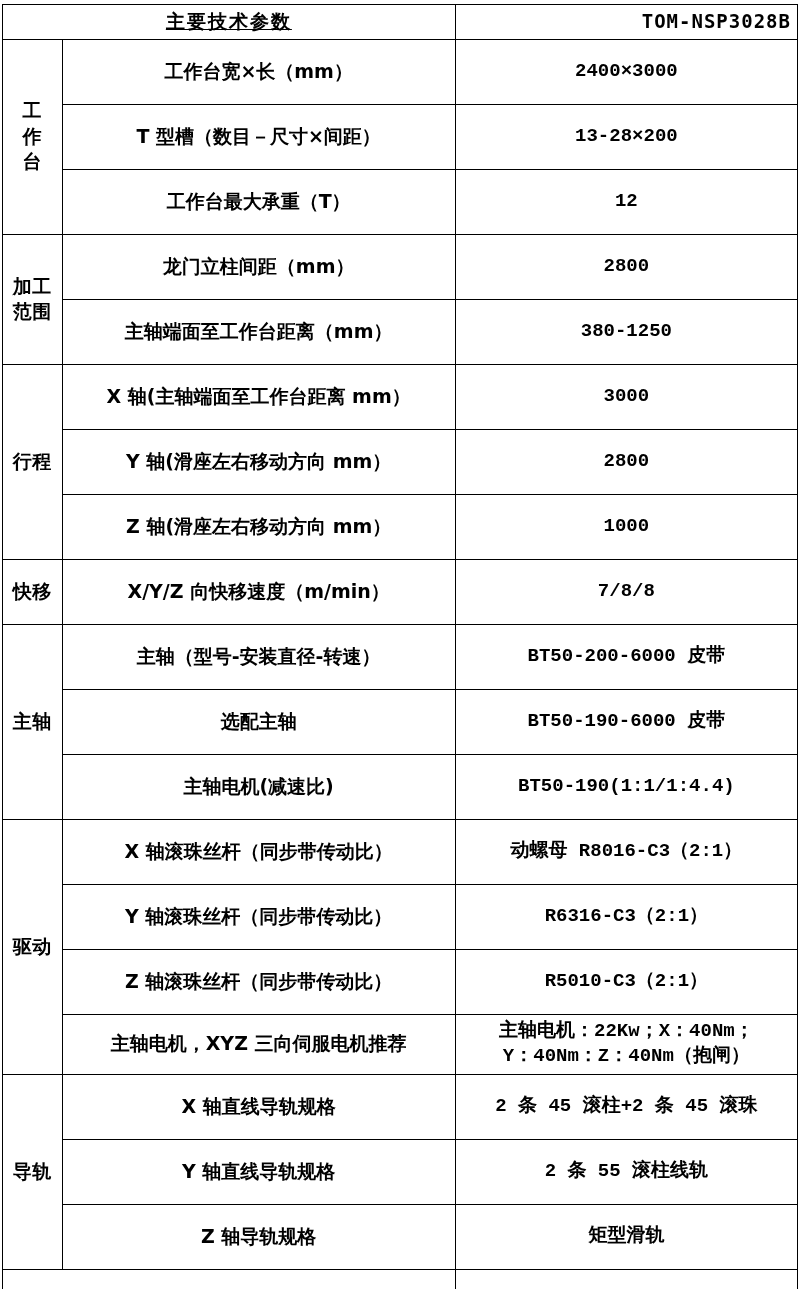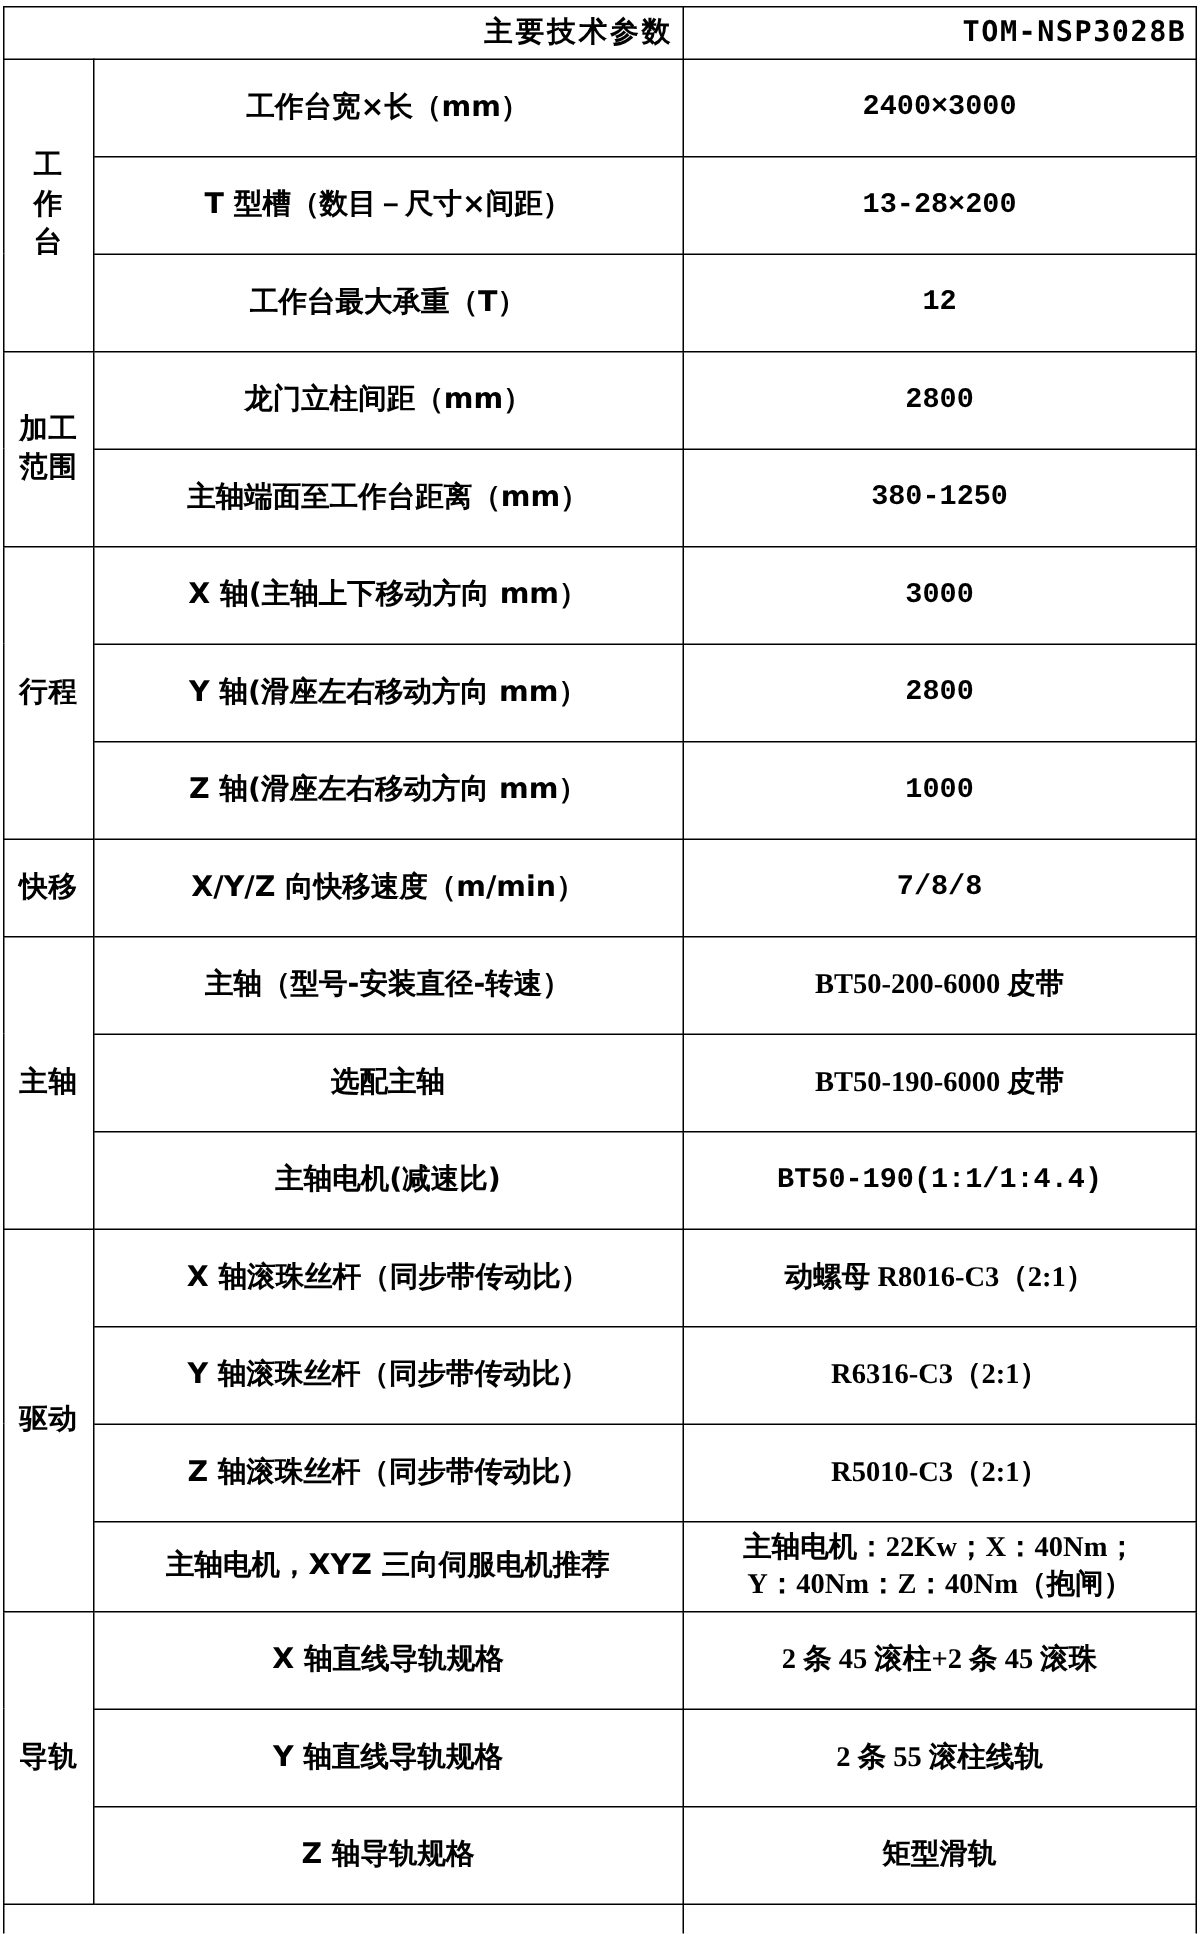--- a/index.html
+++ b/index.html
@@ -41,27 +41,28 @@
     padding-left: 12px;
   }
   .value-cell {
     width: 322px;
     text-align: center;
     font-family: Liberation Mono, monospace;
     font-weight: bold;
     font-size: 18px;
   }
   .value-cell.cjk {
-    font-family: Liberation Serif, serif;
+    font-family: Liberation Mono, monospace;
     margin-left: 25px;
   }
   .head-title {
-    text-align: right;
+    text-align: center;
     font-size: 21px;
     letter-spacing: 2px;
+    text-decoration: underline;
   }
   .head-model {
     text-align: right;
     font-family: "DejaVu Sans Mono", "Liberation Mono", monospace;
     font-size: 20px;
     letter-spacing: 1px;
   }
   .tall {
     height: 56px;
   }
@@ -113,21 +114,21 @@
     </tr>
     <tr>
       <td class="label-cell tall">主轴端面至工作台距离（mm）</td>
       <td class="value-cell">380-1250</td>
     </tr>
 
     <tr>
       <td class="group-cell" rowspan="3">
         <span>行程</span>
       </td>
-      <td class="label-cell tall">X 轴(主轴上下移动方向 mm）</td>
+      <td class="label-cell tall">X 轴(主轴端面至工作台距离 mm）</td>
       <td class="value-cell">3000</td>
     </tr>
     <tr>
       <td class="label-cell tall">Y 轴(滑座左右移动方向 mm）</td>
       <td class="value-cell">2800</td>
     </tr>
     <tr>
       <td class="label-cell tall">Z 轴(滑座左右移动方向 mm）</td>
       <td class="value-cell">1000</td>
     </tr>

